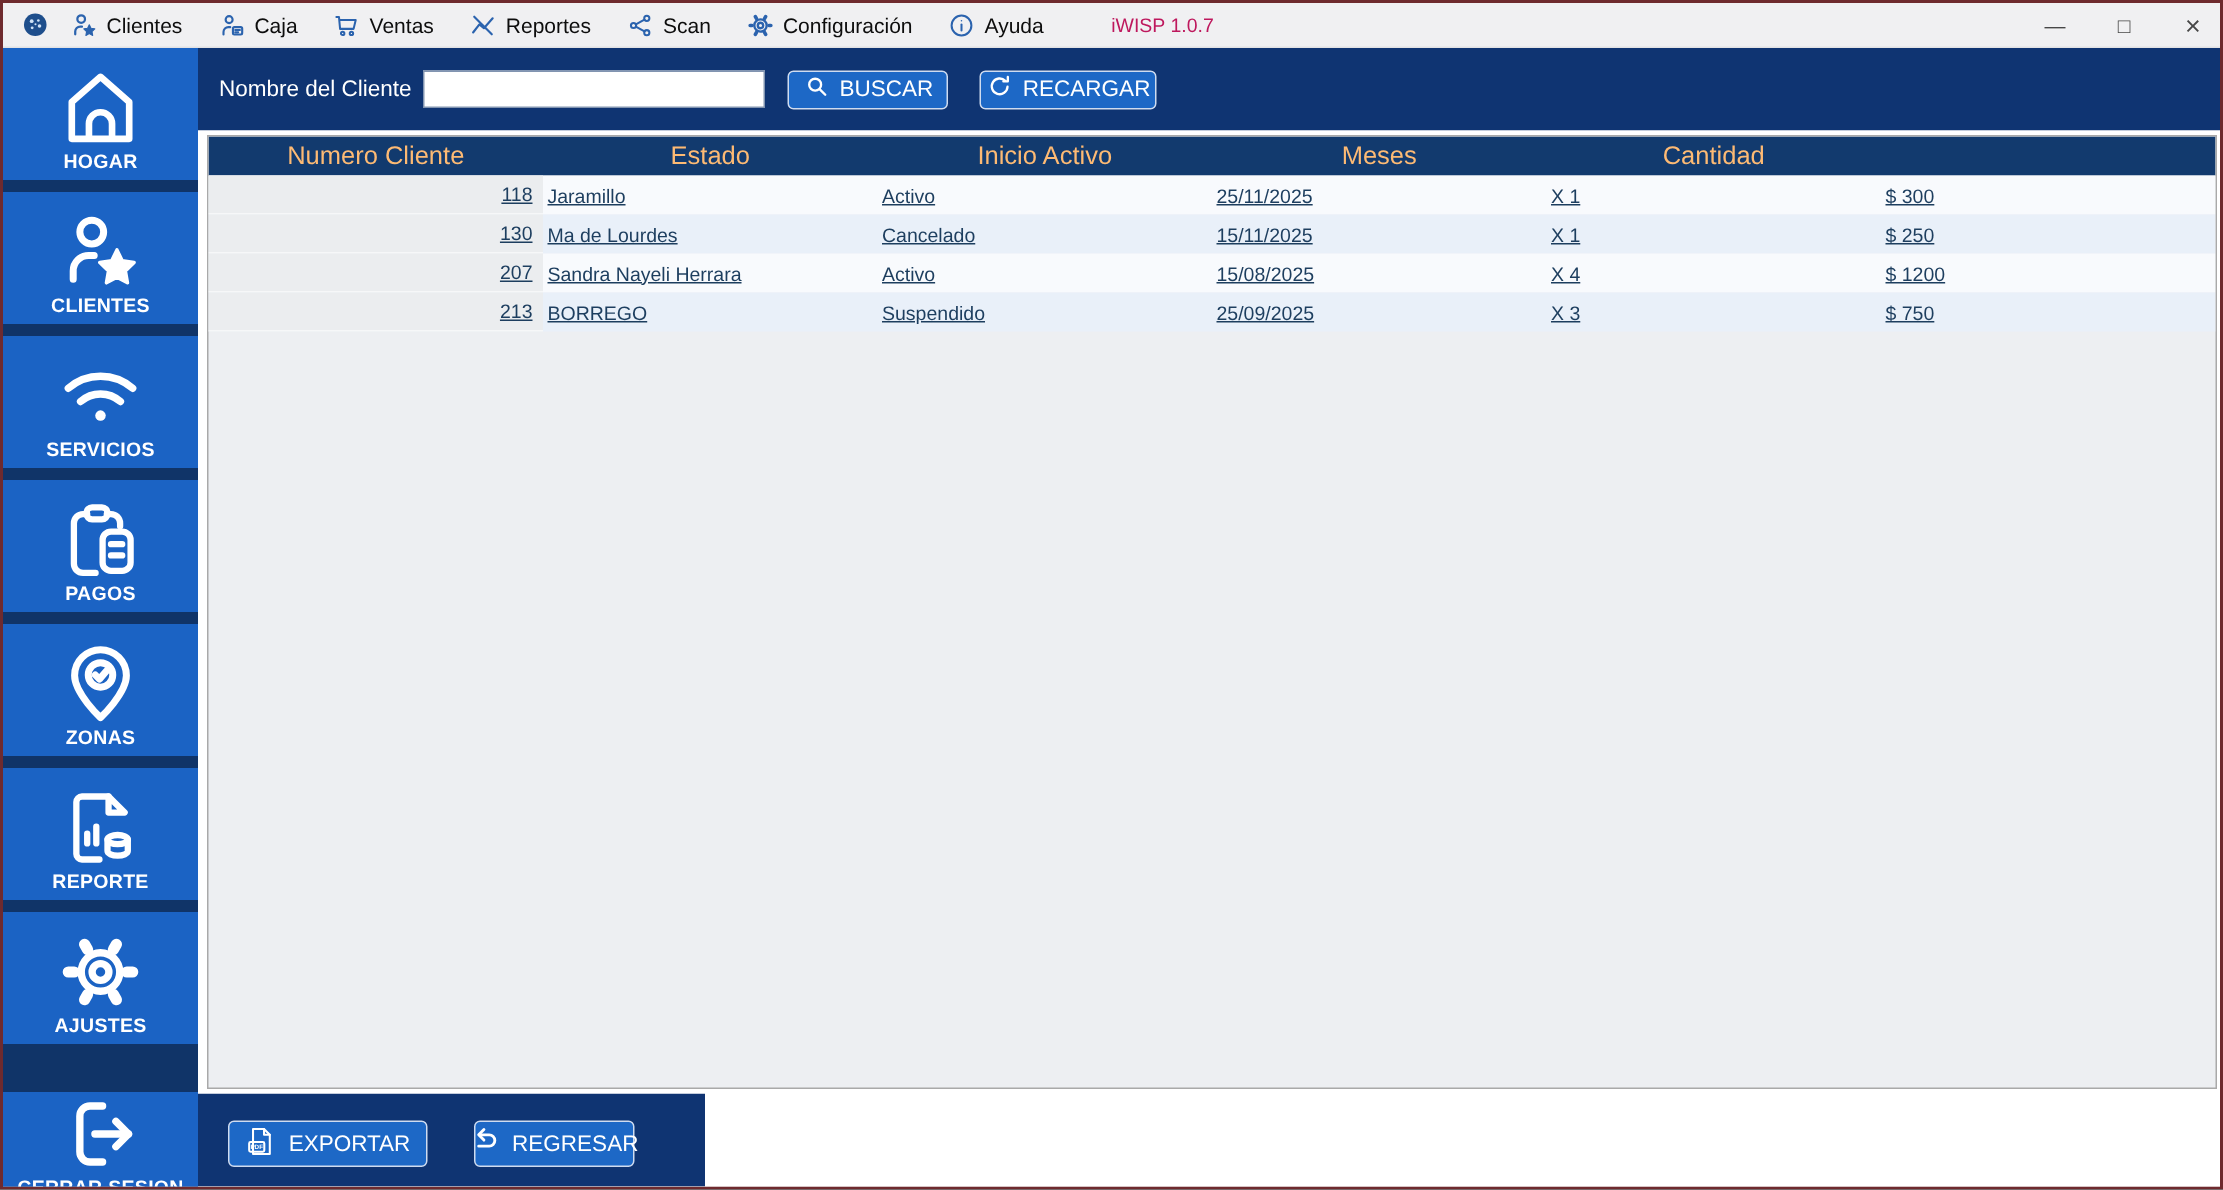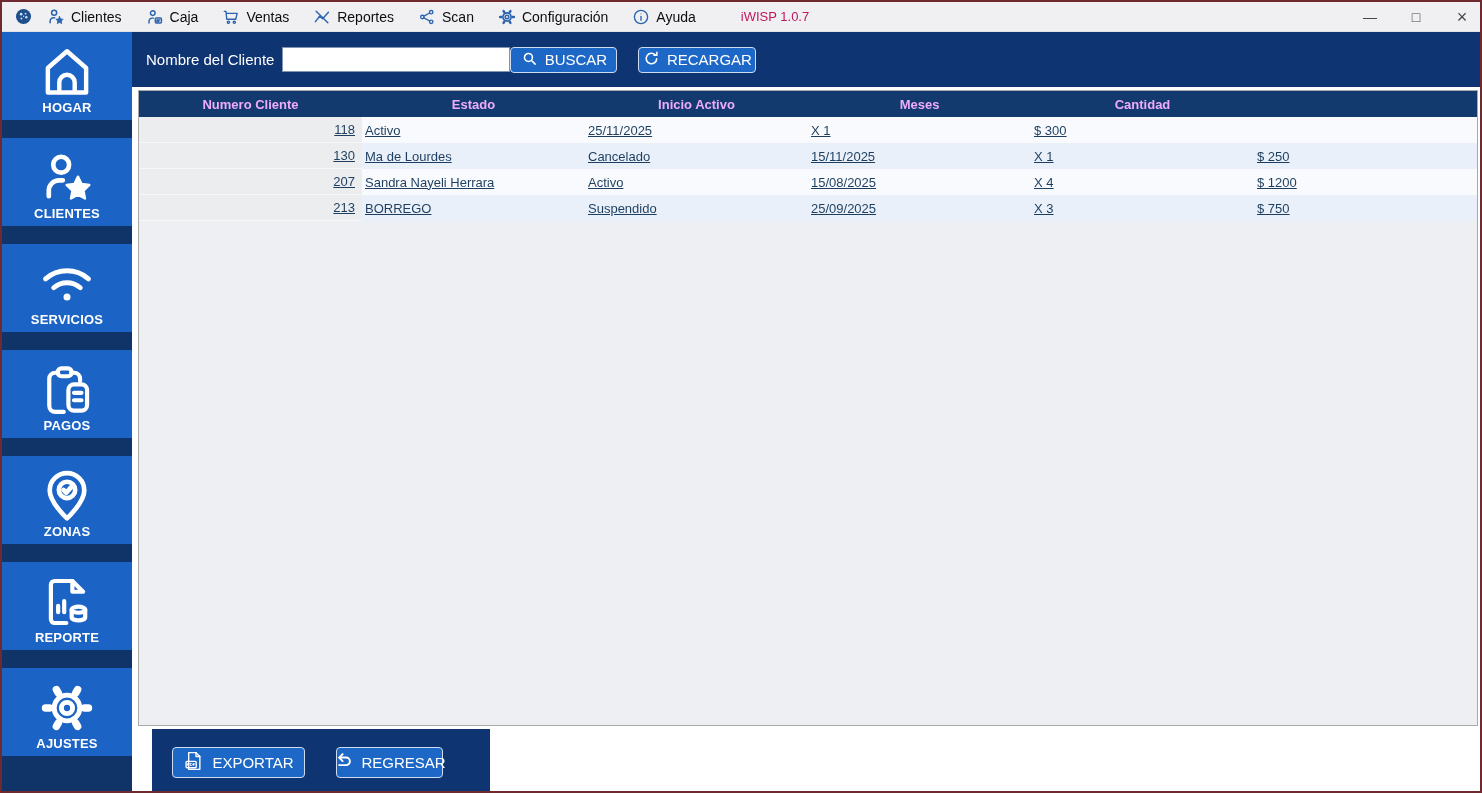--- a/index.html
+++ b/index.html
@@ -18,55 +18,55 @@
   .appicon { width:19px; height:19px; margin-right:14px; display:inline-flex; }
   .menu-item { display:flex; align-items:center; gap:6px; margin-right:24px; font-size:14px; color:#0d0d0d; cursor:default; }
   .mi-ic { width:18px; height:18px; color:#2b63ae; display:inline-flex; }
   .mi-ic svg { width:100%; height:100%; }
   .win-title { position:absolute; left:50%; transform:translateX(-50%); font-size:13px; color:#be185d;margin-left:34px; }
   .win-controls { position:absolute; right:10px; top:0; height:30px; display:flex; align-items:center; gap:30px; }
   .wc { color:#474747; font-size:14px; width:16px; text-align:center; cursor:default; }
   
   .appbody { flex:1; display:flex; min-height:0; }
   
-  .sidebar { flex:0 0 130px; background:#103468; display:flex; flex-direction:column; gap:18px; }
+  .sidebar { flex:0 0 130px; background:#103468; display:flex; flex-direction:column; gap:8px; }
   .side-item {
     background:#1b63c4; flex:0 0 88px; display:flex; flex-direction:column;
     align-items:center; justify-content:flex-end; padding-bottom:5px; cursor:pointer;
   }
   .side-item:last-child { flex:1 1 auto; }
   .side-gap { flex:0 0 16px; }
   .side-ic { width:58px; height:56px; color:#fff; display:flex; align-items:center; justify-content:center; }
   .side-ic svg { width:100%; height:100%; }
   .side-label { color:#fff; font-weight:bold; font-size:13px; letter-spacing:.2px; white-space:nowrap; }
   
   .main { flex:1; display:flex; flex-direction:column; min-width:0; background:#fff; }
   .topbar { flex:0 0 55px; background:#0f3472; display:flex; align-items:center; padding-left:14px; }
   .tb-label { color:#fff; font-size:15px;text-align:right; }
   .tb-input { width:228px; height:25px; border:1px solid #8194b0; background:#fff; margin-left:8px; font-size:14px; padding:0 4px; font-family:inherit; }
   .btn {
     background:#1d68c6; border:1px solid #cfdcf0; border-radius:4px; color:#fff;
     display:inline-flex; align-items:center; justify-content:center; gap:7px;
     font-size:15px; font-family:inherit; cursor:pointer;
   }
   .btn svg { width:17px; height:17px; }
-  .btn-buscar   { margin-left:0; width:107px; height:26px; }
+  .btn-buscar   { margin-left:15px; width:107px; height:26px; }
   .btn-recargar { margin-left:21px; width:118px; height:26px; }
   
   .tablezone { flex:1; position:relative; background:#fff; }
   .grid { position:absolute; left:6px; right:2px; top:3px; bottom:3px; border:1px solid #a9a9a9; background:#edeff2; overflow:hidden; }
   .trow { display:grid; grid-template-columns:repeat(6,1fr); height:26px; }
   .thead { background:#123a6e; }
-  .th { color:#f0abfc; font-weight:bold; font-size:13px; display:flex; align-items:center; justify-content:center; cursor:default; }
+  .th { color:#fdba74; font-weight:normal; font-size:17px; display:flex; align-items:center; justify-content:center; cursor:default; }
   .td { font-size:13px; color:#1d3e5f; display:flex; align-items:center; padding-left:3px; overflow:hidden; white-space:nowrap;text-decoration:underline; }
   .td.rowhead { background:#ebedef; justify-content:flex-end; padding-right:7px; padding-left:0; border-bottom:1px solid #f6f7f8; }
   .trow.r-odd  { background:#f8fafd; }
   .trow.r-even { background:#e9f0f9; }
   
-  .bottombar { flex:0 0 62px; display:flex; background:#fff;margin-left:20px; }
+  .bottombar { flex:0 0 62px; display:flex; background:#fff; }
   .footer-panel { width:338px; background:#0f3472; display:flex; align-items:flex-start; padding:18px 0 0 20px; }
   .btn-exportar { width:133px; height:31px; }
   .btn-regresar { width:107px; height:31px; margin-left:31px; }
   .btn svg.big { width:22px; height:22px; }
 </style>
 </head>
 <body>
 
 <div class="window">
 
@@ -281,20 +281,21 @@
         <div class="grid" id="client-table">
             <div class="trow thead">
               <div class="th">Numero Cliente</div>
               <div class="th">Estado</div>
               <div class="th">Inicio Activo</div>
               <div class="th">Meses</div>
               <div class="th">Cantidad</div>
             </div>
             <div class="trow r-odd">
               <div class="td rowhead">118</div>
+              <div class="td">Jaramillo</div>
               <div class="td">Activo</div>
               <div class="td">25/11/2025</div>
               <div class="td">X 1</div>
               <div class="td">$ 300</div>
             </div>
             <div class="trow r-even">
               <div class="td rowhead">130</div>
               <div class="td">Ma de Lourdes</div>
               <div class="td">Cancelado</div>
               <div class="td">15/11/2025</div>

